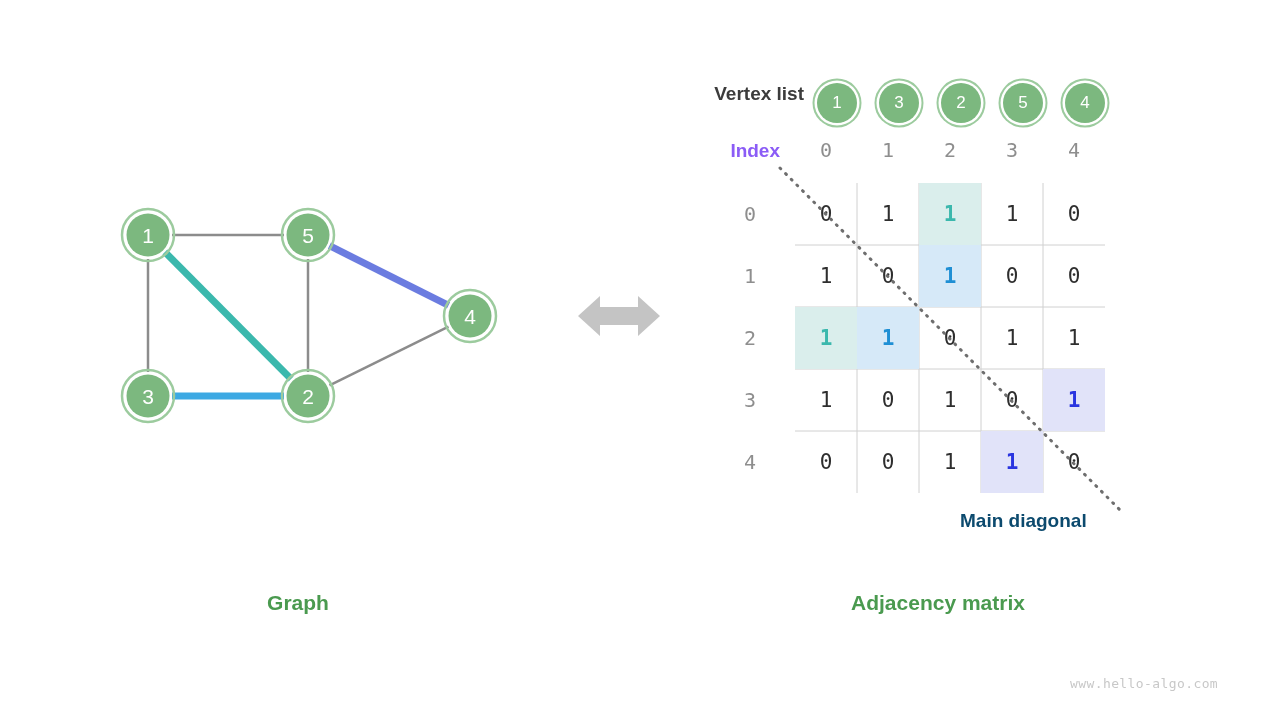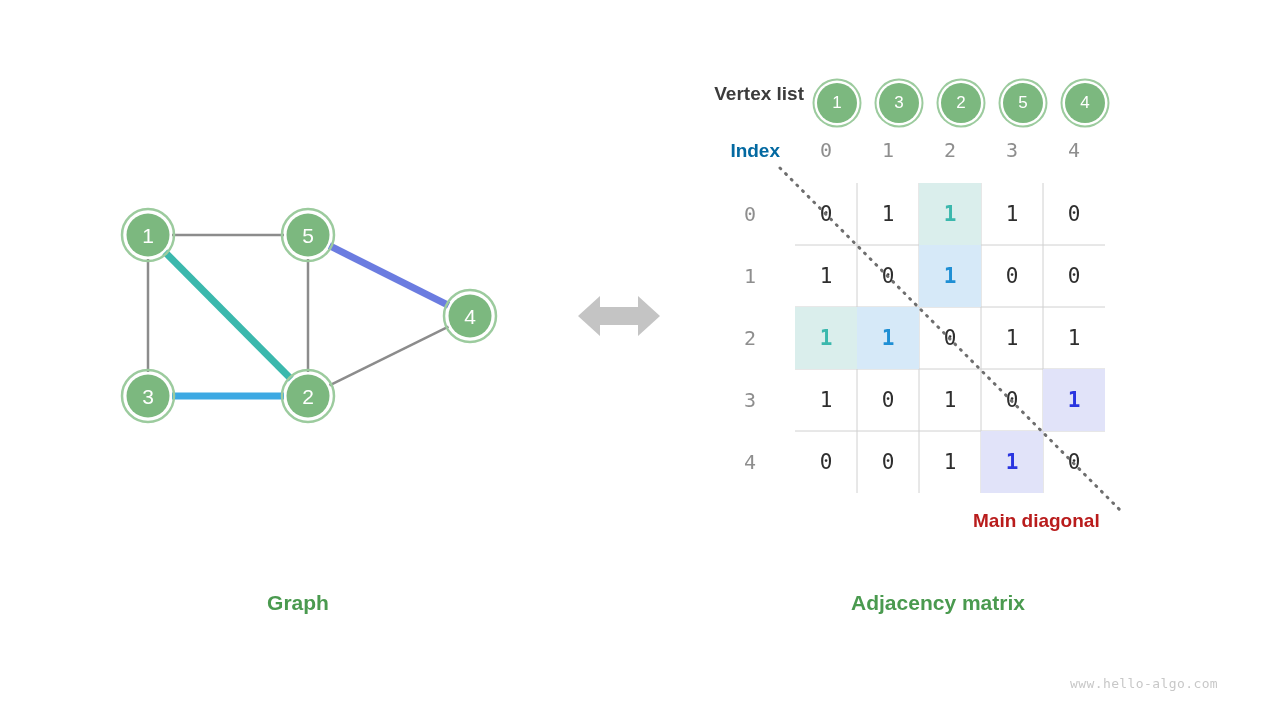--- a/index.html
+++ b/index.html
@@ -58,21 +58,21 @@
 
   .label-right {
     position: absolute;
     font-size: 19px;
     font-weight: bold;
     color: #3c3c3c;
     text-align: right;
     white-space: nowrap;
   }
   .label-muted {
-    color: #0369a1;
+    color: #8b5cf6;
   }
 
   
   #vertex-list-row {
     position: absolute;
     left: 146px;
     top: 13px;
     width: 320px;
     height: 60px;
   }
@@ -154,23 +154,22 @@
 
   #grid-lines { position: absolute; left: 0; top: 0; }
   #diagonal-svg { position: absolute; left: -18px; top: -18px; pointer-events: none; }
 
   #main-diagonal-label {
     position: absolute;
     left: 300px;
     top: 450px;
     font-size: 19px;
     font-weight: bold;
-    color: #b91c1c;
+    color: #0c4a6e;
     white-space: nowrap;
-    margin-left: 13px;
   }
 
   
   .caption {
     position: absolute;
     font-size: 21px;
     font-weight: bold;
     color: #4a9a4f;
     white-space: nowrap;
     text-align: center;

